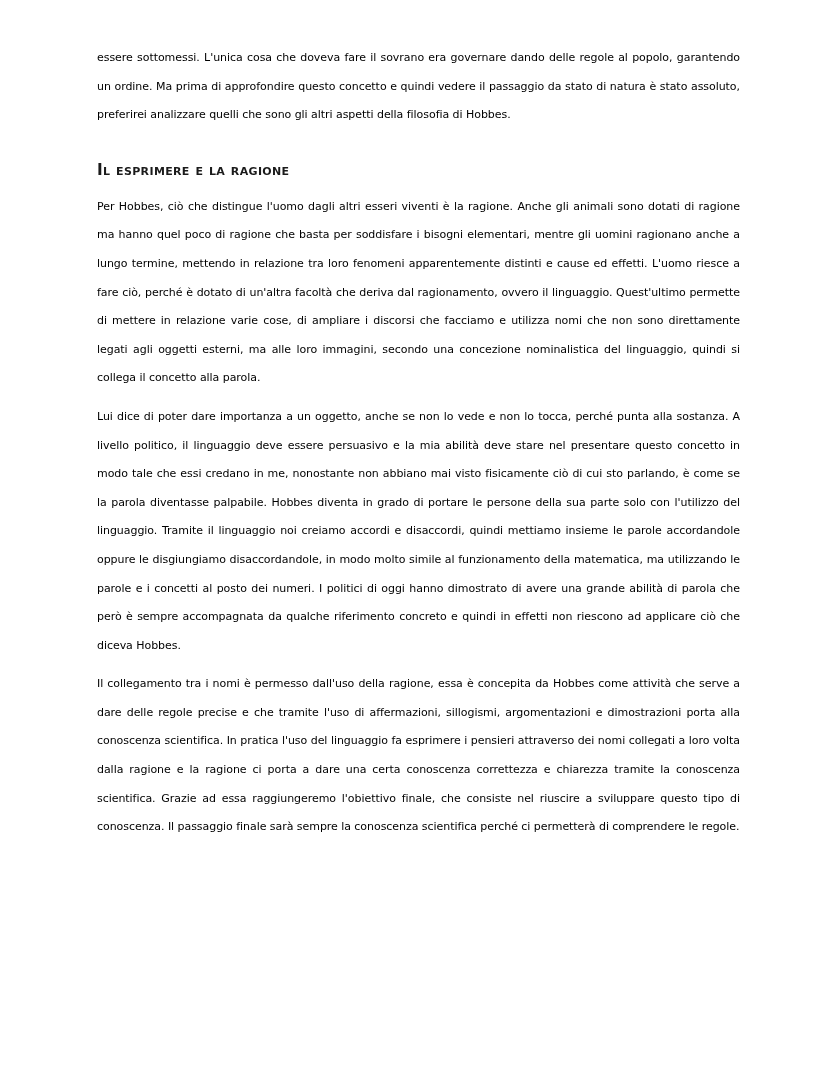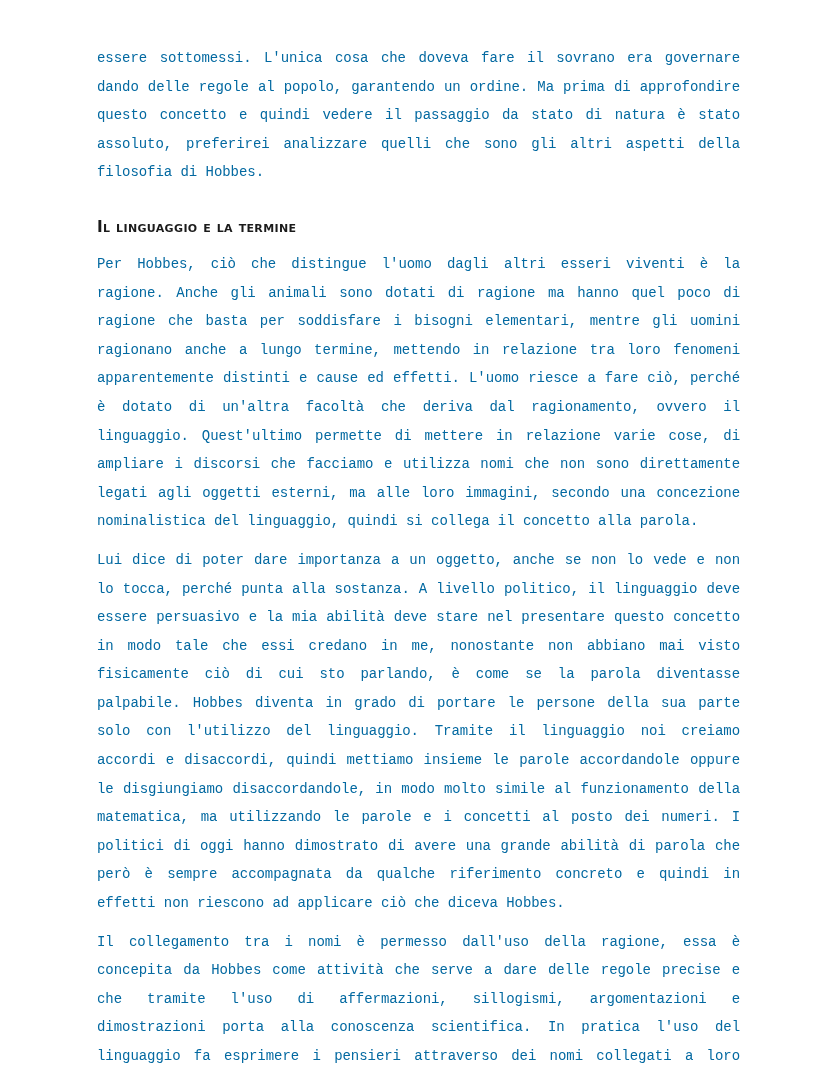--- a/index.html
+++ b/index.html
@@ -22,27 +22,26 @@
     padding: 44px 88px 0 97px;
     background: #ffffff;
   }
   .doc-body {
     width: 643px;
   }
   .para {
     margin: 0;
     text-align: justify;
     text-justify: inter-word;
-    font-size: 14px;
+    font-size: 11px;
     line-height: 28.6px;
     letter-spacing: -0.05px;
-    color: #0369a1;
+    color: #000000;
     -webkit-hyphens: none;
     hyphens: none;
-    font-family: Liberation Mono, monospace;
   }
   .para + .para {
     margin-top: 0;
   }
   .para.gap {
     margin-top: 27px;
   }
   .para.tight {
     margin-top: 0px;
   }
@@ -69,20 +68,20 @@
 </style>
 </head>
 <body>
 
 <div class="page">
   <div class="doc-body">
 
     <p class="para">essere sottomessi. L'unica cosa che doveva fare il sovrano era governare dando delle regole al popolo, garantendo un ordine. Ma prima di approfondire questo concetto e quindi vedere il passaggio da stato di natura è stato assoluto, preferirei analizzare quelli che sono gli altri aspetti della filosofia di Hobbes.</p>
 
     <div class="heading-block first">
-      <h2 class="section-heading">Il linguaggio e la termine</h2>
+      <h2 class="section-heading">Il esprimere e la ragione</h2>
       <p class="para tight">Per Hobbes, ciò che distingue l'uomo dagli altri esseri viventi è la ragione. Anche gli animali sono dotati di ragione ma hanno quel poco di ragione che basta per soddisfare i bisogni elementari, mentre gli uomini ragionano anche a lungo termine,  mettendo in relazione tra loro fenomeni apparentemente distinti e cause ed effetti. L'uomo riesce a fare ciò, perché è dotato di un'altra facoltà che deriva dal ragionamento, ovvero il linguaggio. Quest'ultimo permette di mettere in relazione varie cose, di ampliare i discorsi che facciamo e utilizza nomi che non sono direttamente legati agli oggetti esterni, ma alle loro immagini, secondo una concezione nominalistica del linguaggio, quindi si collega il concetto alla parola.</p>
       <p class="para gap">Lui dice di poter dare importanza a un oggetto, anche se non lo vede e non lo tocca, perché punta alla sostanza. A livello politico, il linguaggio deve essere persuasivo e la mia abilità deve stare nel presentare questo concetto in modo tale che essi credano in me, nonostante non abbiano mai visto fisicamente ciò di cui sto parlando, è come se la parola diventasse palpabile. Hobbes diventa in grado di portare le persone della sua parte solo con l'utilizzo del linguaggio. Tramite il linguaggio noi creiamo accordi e disaccordi, quindi mettiamo insieme le parole accordandole oppure le disgiungiamo disaccordandole, in modo molto simile al funzionamento della matematica,  ma utilizzando le parole e i concetti al posto dei numeri. I politici di oggi hanno dimostrato di avere una grande abilità di parola che però è sempre accompagnata da qualche riferimento concreto e quindi in effetti non riescono ad applicare ciò che diceva Hobbes.</p>
       <p class="para gap">Il collegamento tra i nomi è permesso dall'uso della ragione, essa è concepita da Hobbes come attività che serve a dare delle regole precise e che tramite l'uso di affermazioni, sillogismi, argomentazioni e dimostrazioni porta alla conoscenza scientifica. In pratica l'uso del linguaggio fa esprimere i pensieri attraverso dei nomi collegati a loro volta dalla ragione e la ragione ci porta a dare una certa conoscenza correttezza e chiarezza tramite la conoscenza scientifica. Grazie ad essa raggiungeremo l'obiettivo finale, che consiste nel riuscire a sviluppare questo tipo di conoscenza. Il passaggio finale sarà sempre la conoscenza scientifica perché ci permetterà di comprendere le regole.</p>
     </div>
 
   </div>
 </div>
 
 </body></html>

